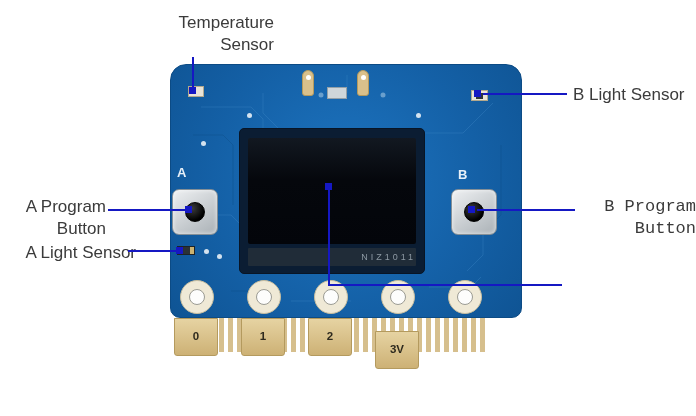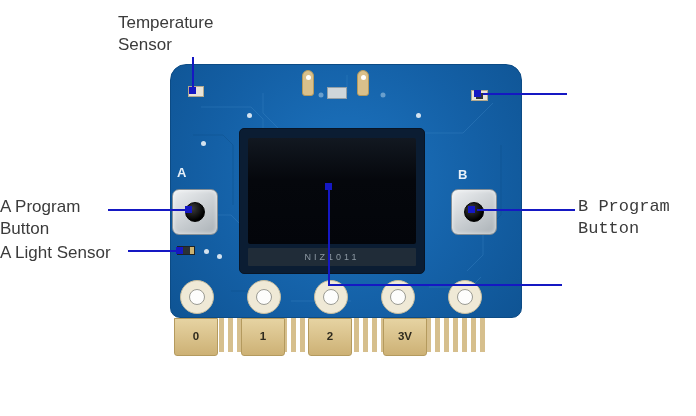--- a/index.html
+++ b/index.html
@@ -5,21 +5,21 @@
   html,body{margin:0;padding:0;background:#fff;}
   #screen{
     position:relative;width:696px;height:416px;background:#ffffff;overflow:hidden;
     font-family:"Liberation Sans",sans-serif;
   }
   
   .ann-label{
     position:absolute;color:#3b3b3b;font-size:17px;line-height:1.28;
     white-space:pre-line;
   }
-  .ann-center{text-align:left;}
+  .ann-center{text-align:right;}
   .ann-line{position:absolute;background:#1518c3;}
   .ann-dot{position:absolute;width:7px;height:7px;background:#1518c3;}
   
   #board{
     position:absolute;left:170px;top:64px;width:352px;height:254px;
     background:radial-gradient(circle at 50% 45%, #1d74c0, #1460a6 60%, #0f5494);
     border:1px solid #0c4b85;border-radius:16px 16px 10px 10px;box-sizing:border-box;
   }
   #pcb-traces{position:absolute;left:0;top:0;width:352px;height:254px;}
   .gold-pad-top{
@@ -41,21 +41,21 @@
     position:absolute;left:68px;top:63px;width:186px;height:146px;
     background:#0b1d33;border-radius:5px;border:1px solid #081526;box-sizing:border-box;
   }
   #oled-screen{
     position:absolute;left:8px;top:9px;width:168px;height:106px;
     background:linear-gradient(180deg,#121821 0%,#05070c 40%,#03050a 100%);
     border-radius:2px;
   }
   #oled-caption{
     position:absolute;left:8px;top:119px;width:168px;height:18px;line-height:18px;
-    background:#202c38;color:#8d99a3;font-size:9px;letter-spacing:3px;text-align:center;
+    background:#202c38;color:#8d99a3;font-size:9px;letter-spacing:3px;text-align:right;
     border-radius:1px;
   }
   
   .push-button{
     position:absolute;width:46px;height:46px;border-radius:7px;
     background:linear-gradient(145deg,#eef0f2,#aab1b6);
     border:1px solid #848f97;box-sizing:border-box;
     box-shadow:inset 0 0 4px rgba(255,255,255,.7);
   }
   .push-button-cap{
@@ -174,38 +174,39 @@
 
   <div class="edge-pad" style="left:174px;">
     <span class="edge-pad-label">0</span>
   </div>
   <div class="edge-pad" style="left:241px;">
     <span class="edge-pad-label">1</span>
   </div>
   <div class="edge-pad" style="left:308px;">
     <span class="edge-pad-label">2</span>
   </div>
-  <div class="edge-pad" style="left:383px;">
+  <div class="edge-pad" style="left:375px;margin-top:13px;">
     <span class="edge-pad-label">3V</span>
   </div>
 
   <div class="ann-label ann-center" style="left:118px;top:12px;width:156px;">Temperature
 Sensor</div>
   <div class="ann-line" style="left:192px;top:57px;width:2px;height:32px;"></div>
   <div class="ann-dot" style="left:189px;top:87px;"></div>
 
   <div class="ann-dot" style="left:474px;top:90px;"></div>
   <div class="ann-line" style="left:483px;top:93px;width:84px;height:2px;"></div>
+  <div class="ann-label" style="left:573px;top:84px;">B Light Sensor</div>
 
   <div class="ann-label ann-center" style="left:0px;top:196px;width:106px;">A Program
 Button</div>
   <div class="ann-line" style="left:108px;top:209px;width:77px;height:2px;"></div>
   <div class="ann-dot" style="left:185px;top:206px;"></div>
 
-  <div class="ann-label ann-center" style="left:0px;top:242px;width:128px;">A Light Sensor</div>
+  <div class="ann-label ann-center" style="left:8px;top:242px;width:128px;">A Light Sensor</div>
   <div class="ann-line" style="left:128px;top:250px;width:50px;height:2px;"></div>
   <div class="ann-dot" style="left:176px;top:247px;"></div>
 
   <div class="ann-dot" style="left:468px;top:206px;"></div>
   <div class="ann-line" style="left:477px;top:209px;width:98px;height:2px;"></div>
   <div class="ann-label ann-center" style="left:578px;top:196px;width:118px;font-family:Liberation Mono, monospace;">B Program
 Button</div>
 
   <div class="ann-dot" style="left:325px;top:183px;"></div>
   <div class="ann-line" style="left:328px;top:190px;width:2px;height:96px;"></div>

